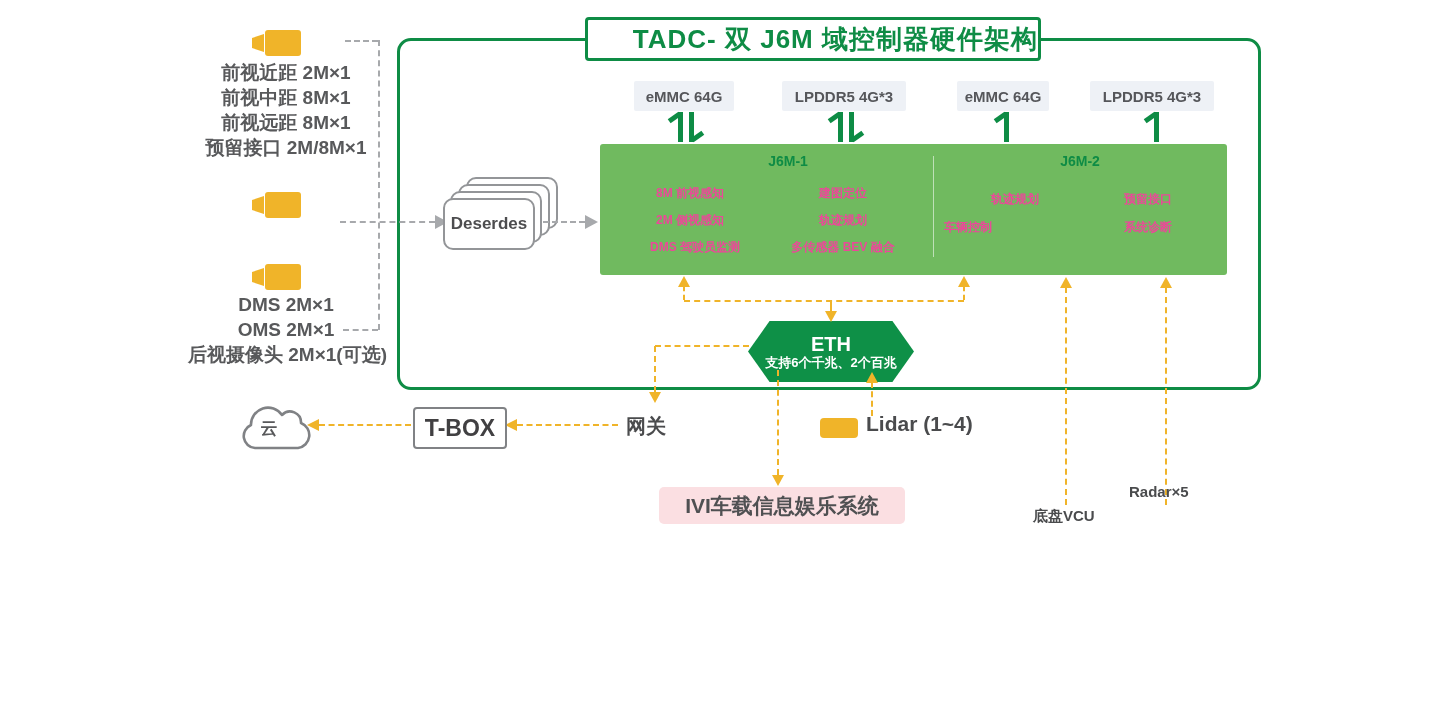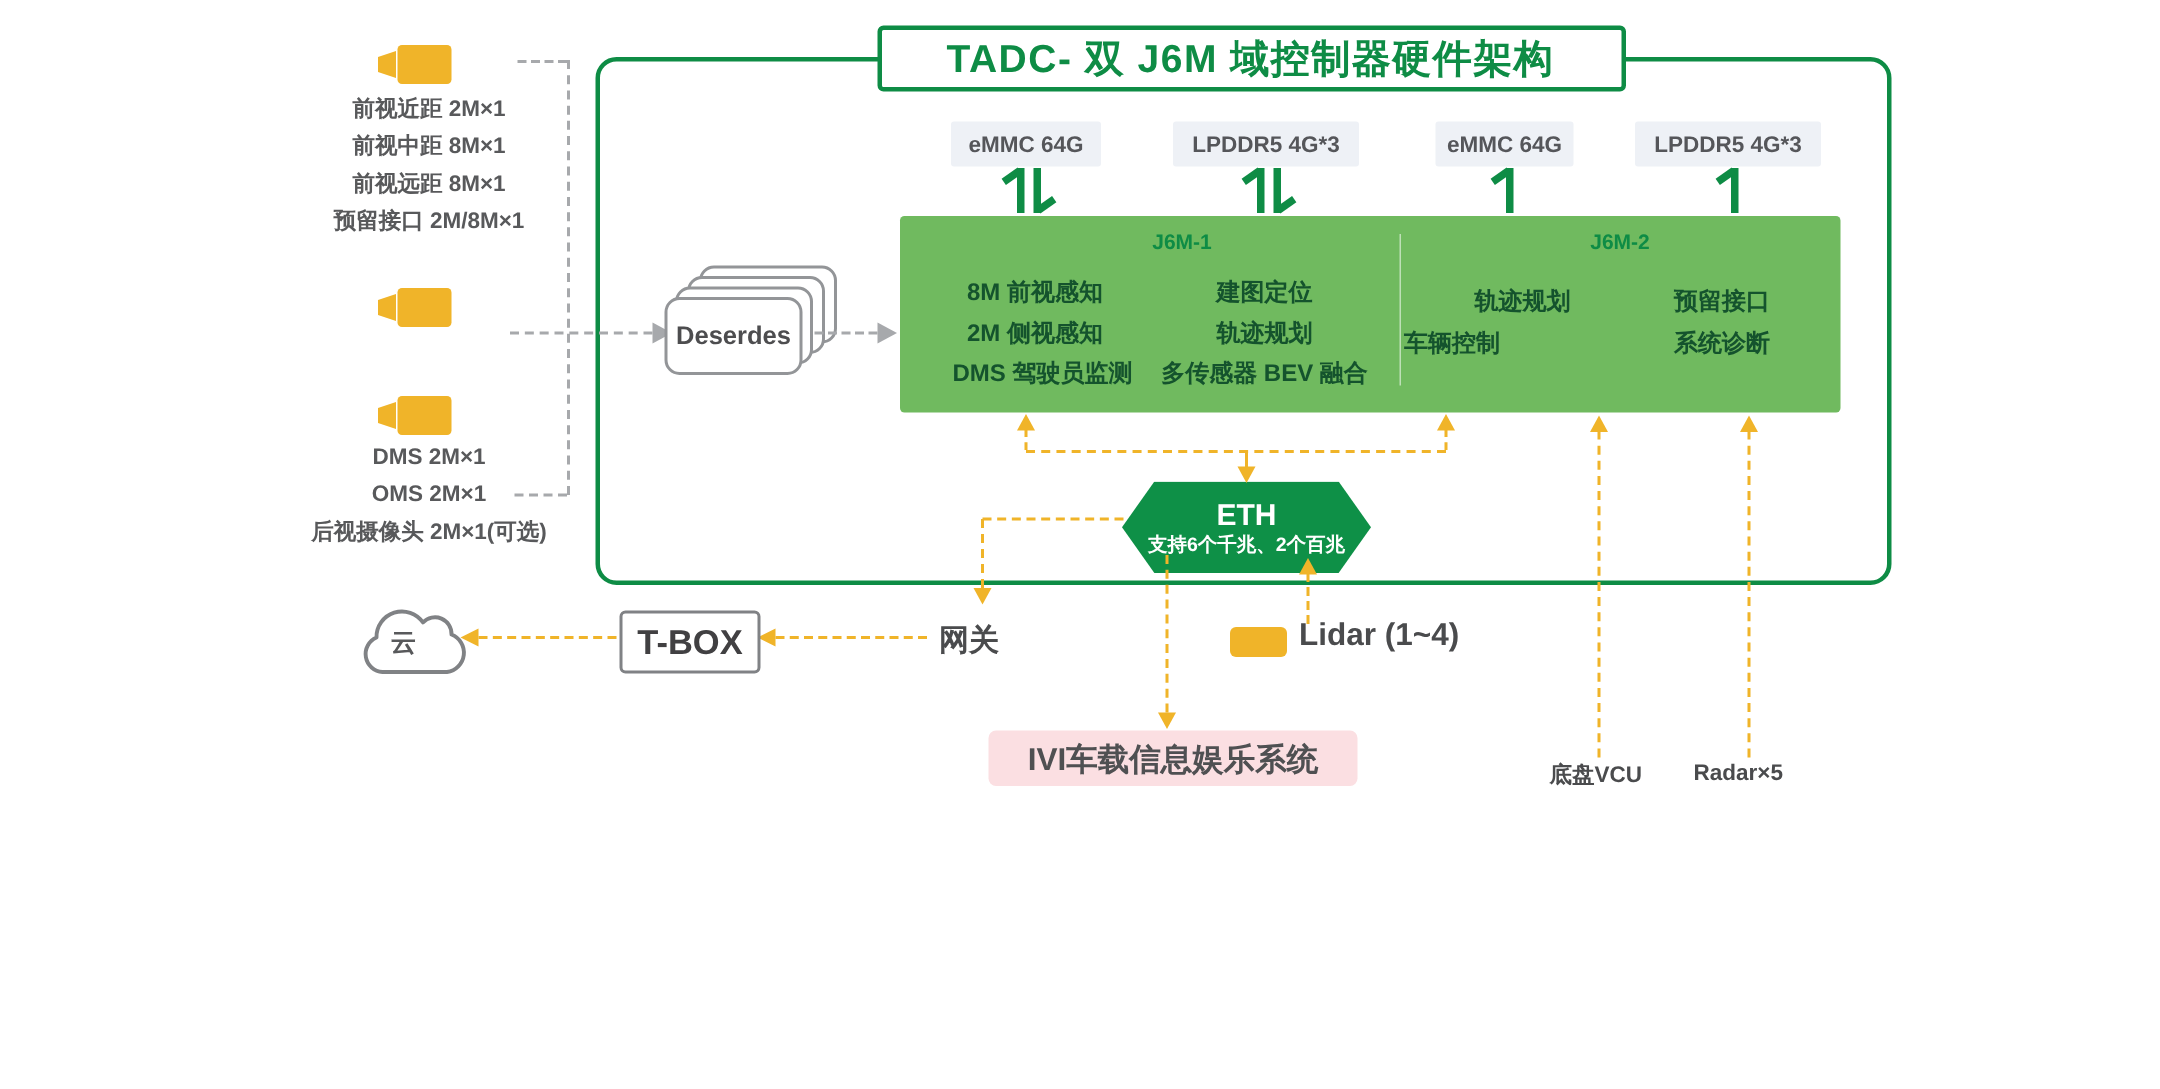--- a/index.html
+++ b/index.html
@@ -4,29 +4,29 @@
 <style>
   html,body{margin:0;padding:0;background:#ffffff;}
   .stage{position:relative;width:1440px;height:726px;background:#ffffff;overflow:hidden;
          font-family:"Liberation Sans", sans-serif;}
 
   
   .frame{position:absolute;left:397px;top:38px;width:858px;height:346px;
          border:3px solid #0e8c45;border-radius:14px;background:#ffffff;}
   .title-box{position:absolute;left:585px;top:17px;width:450px;height:38px;
          background:#ffffff;border:3px solid #0e8c45;border-radius:4px;
-         display:flex;align-items:center;justify-content:flex-start;padding-left:43px;}
+         display:flex;align-items:center;justify-content:flex-end;}
   .title-box span{font-size:26px;font-weight:bold;color:#0e8c45;white-space:nowrap;letter-spacing:1px;}
 
   
   .cam{position:absolute;width:50px;height:30px;}
   .cam-body{position:absolute;left:13px;top:2px;width:36px;height:26px;background:#f0b429;border-radius:3px;}
   .cam-lens{position:absolute;left:0;top:6px;width:12px;height:18px;background:#f0b429;
             clip-path:polygon(0 22%,100% 0,100% 100%,0 78%);}
-  .camlabels{position:absolute;text-align:center;font-size:15px;font-weight:bold;color:#58595b;
+  .camlabels{position:absolute;text-align:center;font-size:19px;font-weight:bold;color:#58595b;
              line-height:25px;white-space:nowrap;}
 
   
   .dgh{position:absolute;height:0;border-top:2px dashed #a7a9ac;}
   .dgv{position:absolute;width:0;border-left:2px dashed #a7a9ac;}
   .dyh{position:absolute;height:0;border-top:2px dashed #f0b429;}
   .dyv{position:absolute;width:0;border-left:2px dashed #f0b429;}
   .ah{position:absolute;width:0;height:0;}
   .ah-right-g{border-top:7px solid transparent;border-bottom:7px solid transparent;border-left:13px solid #a7a9ac;}
   .ah-up-y{border-left:6px solid transparent;border-right:6px solid transparent;border-bottom:11px solid #f0b429;}
@@ -44,21 +44,21 @@
        font-size:15px;font-weight:bold;color:#55565a;white-space:nowrap;}
   .garrow{position:absolute;width:14px;height:30px;}
   .garrow .stem{position:absolute;left:8px;top:0;width:5px;height:30px;background:#0e8c45;}
   .garrow .flag{position:absolute;left:-2px;top:3px;width:13px;height:5px;background:#0e8c45;transform:rotate(-35deg);}
   .garrow.down{transform:rotate(180deg);}
 
   
   .j6m-box{position:absolute;left:600px;top:144px;width:627px;height:131px;background:#70ba5f;border-radius:3px;}
   .j6m-divider{position:absolute;left:933px;top:156px;width:1px;height:101px;background:rgba(255,255,255,0.55);}
   .jtitle{position:absolute;transform:translateX(-50%);font-size:14px;font-weight:bold;color:#0e8c45;white-space:nowrap;}
-  .jtext{position:absolute;transform:translateX(-50%);font-size:16px;font-weight:bold;color:#14532d;white-space:nowrap;text-align:center;}
+  .jtext{position:absolute;transform:translateX(-50%);font-size:12px;font-weight:bold;color:#ec4899;white-space:nowrap;text-align:center;}
 
   
   .eth{position:absolute;left:748px;top:321px;width:166px;height:61px;background:#0e9047;
        clip-path:polygon(13% 0,87% 0,100% 50%,87% 100%,13% 100%,0 50%);
        display:flex;flex-direction:column;align-items:center;justify-content:center;}
   .eth-name{font-size:20px;font-weight:bold;color:#ffffff;line-height:22px;}
   .eth-sub{font-size:13px;font-weight:bold;color:#ffffff;line-height:15px;white-space:nowrap;}
 
   
   .cloud-wrap{position:absolute;left:231px;top:396px;width:84px;height:60px;}
@@ -221,15 +221,15 @@
   <div class="plainlabel" style="left:626px;top:413px;font-size:20px;">网关</div>
 
   <div class="lidar-icon"></div>
   <div class="plainlabel" style="left:866px;top:412px;font-size:21px;">Lidar (1~4)</div>
 
   <div class="ivi">
     <span>IVI车载信息娱乐系统</span>
   </div>
 
   <div class="plainlabel" style="left:1033px;top:507px;font-size:15px;">底盘VCU</div>
-  <div class="plainlabel" style="left:1129px;top:507px;font-size:15px;">Radar×5</div>
+  <div class="plainlabel" style="left:1129px;top:483px;font-size:15px;">Radar×5</div>
 
 </div>
 
 </body></html>

